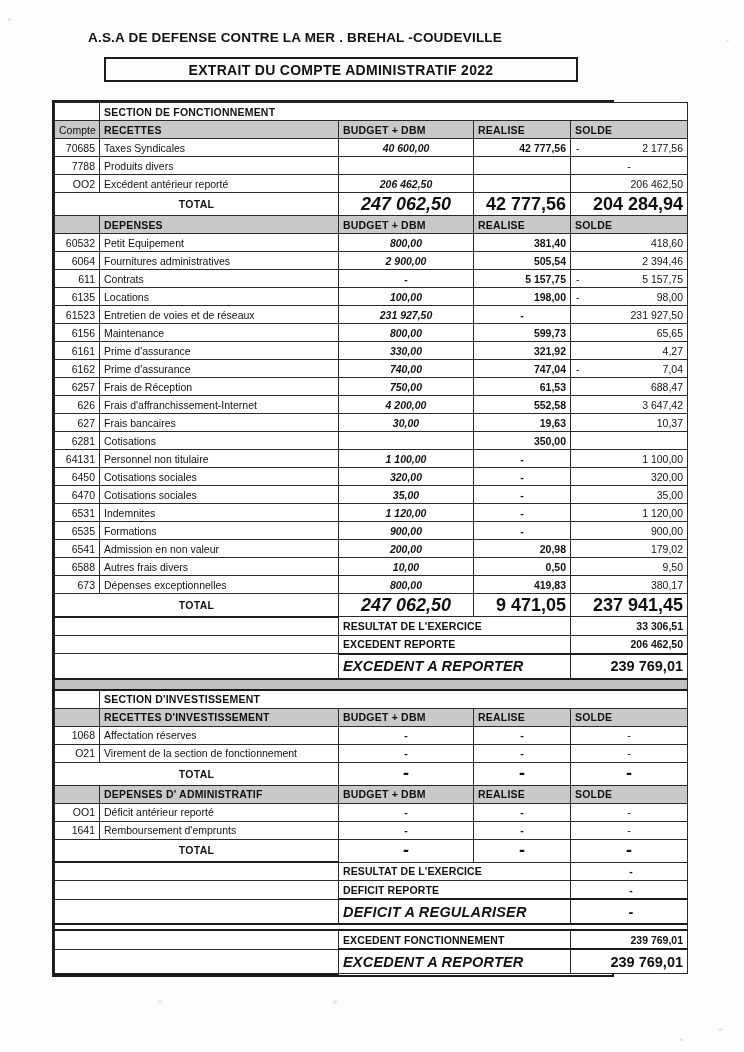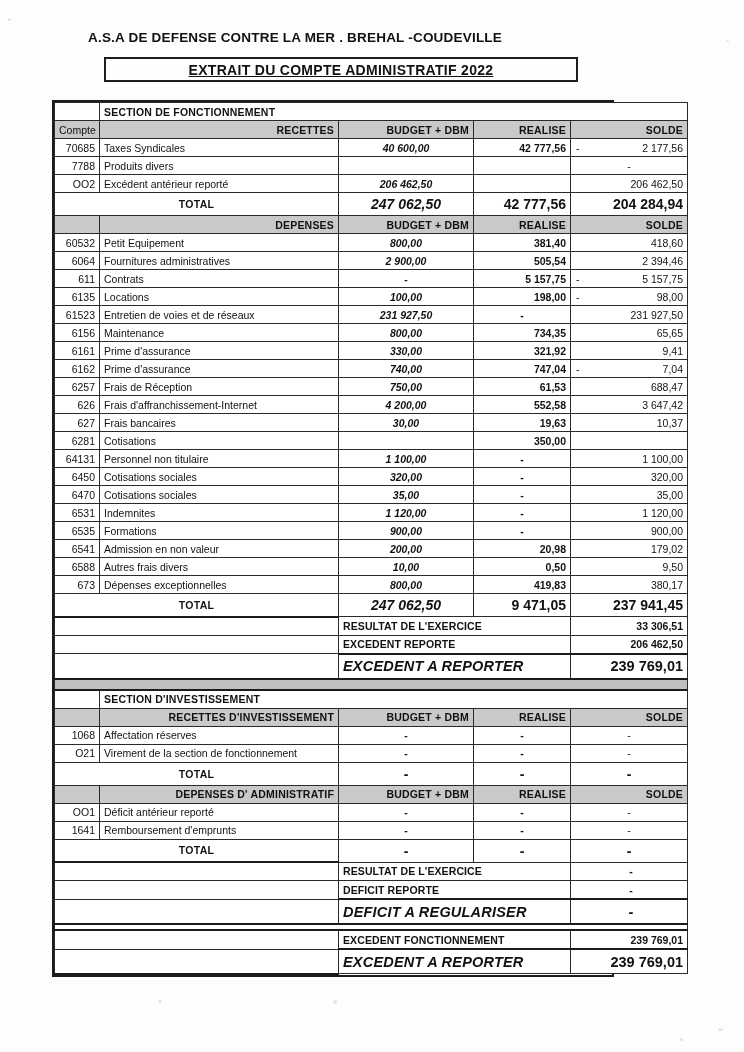--- a/index.html
+++ b/index.html
@@ -38,21 +38,20 @@
     position: absolute;
     top: 57px;
     left: 104px;
     width: 474px;
     height: 25px;
     border: 2px solid #1d1d1d;
     box-sizing: border-box;
     display: flex;
     align-items: center;
     justify-content: center;
-    text-decoration: underline;
   }
   .doc-subtitle-box .txt {
     font-size: 14px;
     font-weight: bold;
     letter-spacing: 0.3px;
   }
 
   
   .frame {
     position: absolute;
@@ -85,21 +84,21 @@
   col.c-lib     { width: 239px; }
   col.c-budget  { width: 135px; }
   col.c-real    { width: 97px; }
   col.c-solde   { width: 117px; }
 
   
   .hdr {
     background: #c9c9c9 !important;
     font-weight: bold;
     font-size: 12px;
-    text-align: right;
+    text-align: left;
     letter-spacing: 0.2px;
     height: 19px;
   }
   .hdr-compte {
     background: #c9c9c9 !important;
     font-size: 10.5px;
     font-weight: normal;
     text-align: left;
     height: 19px;
   }
@@ -118,21 +117,21 @@
     height: 22px;
     letter-spacing: 0.3px;
   }
   td.compte   { text-align: right; font-size: 10.5px; }
   td.libelle  { text-align: left; font-size: 10.5px; }
   td.budget   { text-align: center; font-style: italic; font-weight: bold; font-size: 11px; padding-right: 9px; }
   td.realise  { text-align: right; font-weight: bold; font-size: 11px; padding-right: 9px; }
   td.solde    { text-align: right; font-size: 11px; padding-right: 9px; }
 
   td.budget.tot, td.realise.tot, td.solde.tot {
-    font-size: 14px; font-weight: bold; height: 22px; border-radius: 6px;
+    font-size: 18px; font-weight: bold; height: 22px; border-radius: 6px;
   }
   td.budget.tot { font-style: italic; }
   td.solde.tot  { font-weight: bold; }
 
   
   .neg-wrap { display: flex; justify-content: space-between; align-items: center; }
   .neg-wrap .sg { padding-left: 1px; }
 
   
   td.dash { text-align: center; font-size: 11px; padding-right: 0; }
@@ -299,29 +298,29 @@
           <td class="compte">61523</td>
           <td class="libelle">Entretien de voies et de réseaux</td>
           <td class="budget">231 927,50</td>
           <td class="realise dash">-</td>
           <td class="solde">231 927,50</td>
         </tr>
         <tr>
           <td class="compte">6156</td>
           <td class="libelle">Maintenance</td>
           <td class="budget">800,00</td>
-          <td class="realise">734,35</td>
+          <td class="realise">599,73</td>
           <td class="solde">65,65</td>
         </tr>
         <tr>
           <td class="compte">6161</td>
           <td class="libelle">Prime d'assurance</td>
           <td class="budget">330,00</td>
           <td class="realise">321,92</td>
-          <td class="solde">9,41</td>
+          <td class="solde">4,27</td>
         </tr>
         <tr>
           <td class="compte">6162</td>
           <td class="libelle">Prime d'assurance</td>
           <td class="budget">740,00</td>
           <td class="realise">747,04</td>
           <td class="solde">
             <span class="neg-wrap">
               <span class="sg">-</span>
               <span>7,04</span>

